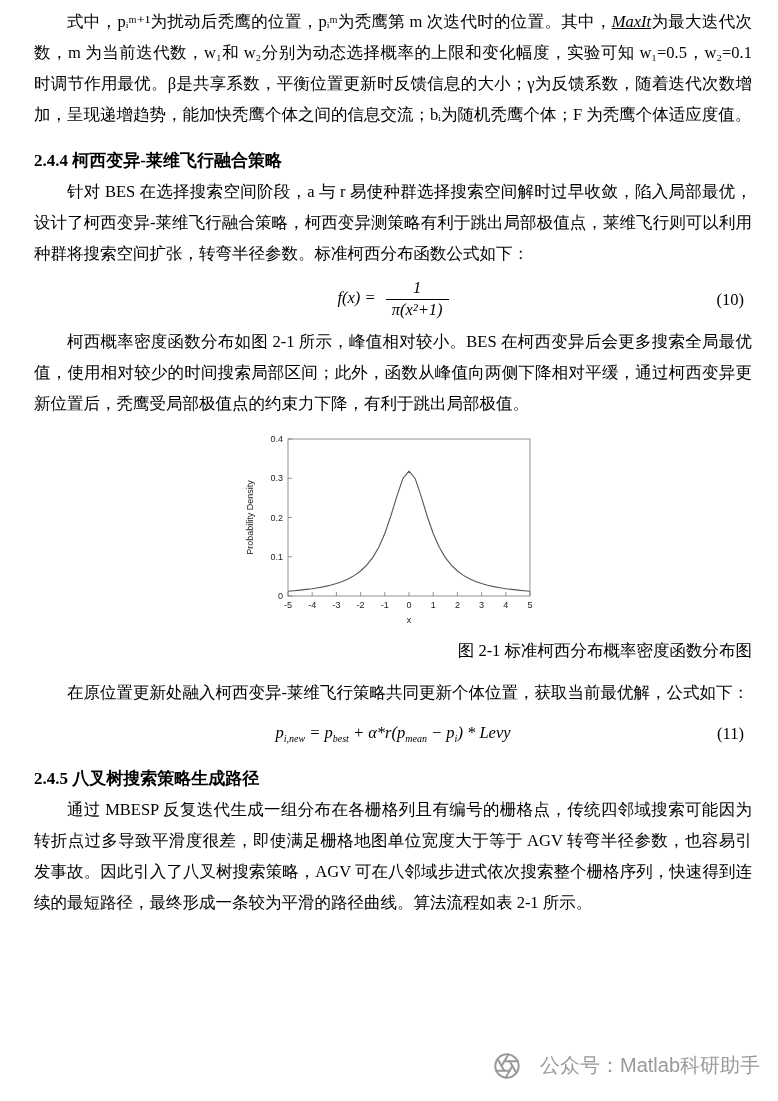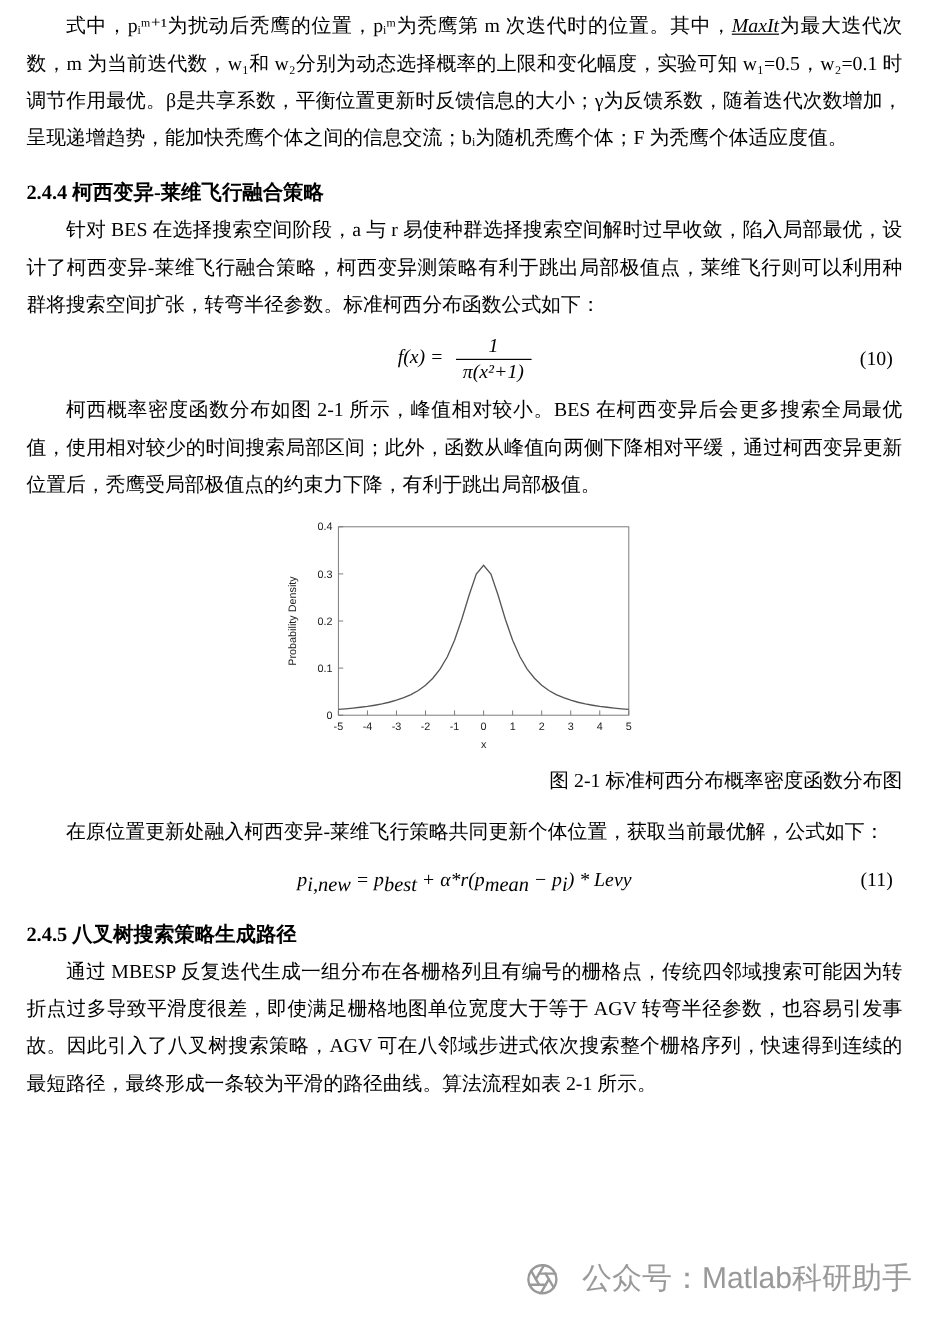--- a/index.html
+++ b/index.html
@@ -1,35 +1,35 @@
 <!DOCTYPE html>
 <html><head>
 <meta charset="utf-8">
 <style>
   html,body{margin:0;padding:0;}
   body{
     width:778px;height:1101px;background:#ffffff;color:#000;
     font-family:"Liberation Serif","DejaVu Serif",serif;
     font-size:16.5px;line-height:31px;position:relative;overflow:hidden;
   }
-  .content{padding:6px 26px 0 22px;text-align:justify;}
+  .content{padding:6px 26px 0 34px;text-align:justify;}
   p.para{margin:0;text-indent:2em;}
   h3.heading{font-size:17px;font-weight:bold;margin:15px 0 0 0;line-height:31px;}
   .uline-italic{font-style:italic;text-decoration:underline;}
   .formula-row{position:relative;text-align:center;margin:9px 0 6px 0;font-style:italic;}
   .formula-number{position:absolute;right:8px;top:50%;transform:translateY(-50%);font-style:normal;}
   .frac{display:inline-block;vertical-align:middle;text-align:center;line-height:1.25;margin-left:6px;}
   .frac .num{display:block;padding:0 6px;}
   .frac .den{display:block;border-top:1px solid #000;padding:0 6px;text-align:right;}
-  sub{font-size:17px;line-height:0;}
+  sub{font-size:10px;line-height:0;}
   .figure{text-align:center;margin:8px 0 0 0;line-height:0;}
   .fig-caption{text-align:right;margin:4px 0 12px 0;line-height:29px;}
   .watermark{
     position:absolute;right:12px;top:1048px;display:flex;align-items:center;gap:19px;
-    color:#8f8f8f;font-size:25px;font-family:"Liberation Sans","DejaVu Sans",sans-serif;
+    color:#8f8f8f;font-size:20px;font-family:"Liberation Sans","DejaVu Sans",sans-serif;
     opacity:0.9;background:rgba(255,255,255,0.55);padding:2px 6px;border-radius:4px;
   }
   .watermark svg{flex:0 0 auto;}
 </style>
 </head>
 <body>
 
 <div class="content">
 
   <p class="para"><span>式中，pᵢᵐ⁺¹为扰动后秃鹰的位置，pᵢᵐ为秃鹰第 m 次迭代时的位置。其中，</span><span class="uline-italic">MaxIt</span><span>为最大迭代次数，m 为当前迭代数，w₁和 w₂分别为动态选择概率的上限和变化幅度，实验可知 w₁=0.5，w₂=0.1 时调节作用最优。β是共享系数，平衡位置更新时反馈信息的大小；γ为反馈系数，随着迭代次数增加，呈现递增趋势，能加快秃鹰个体之间的信息交流；bᵢ为随机秃鹰个体；F 为秃鹰个体适应度值。</span></p>

